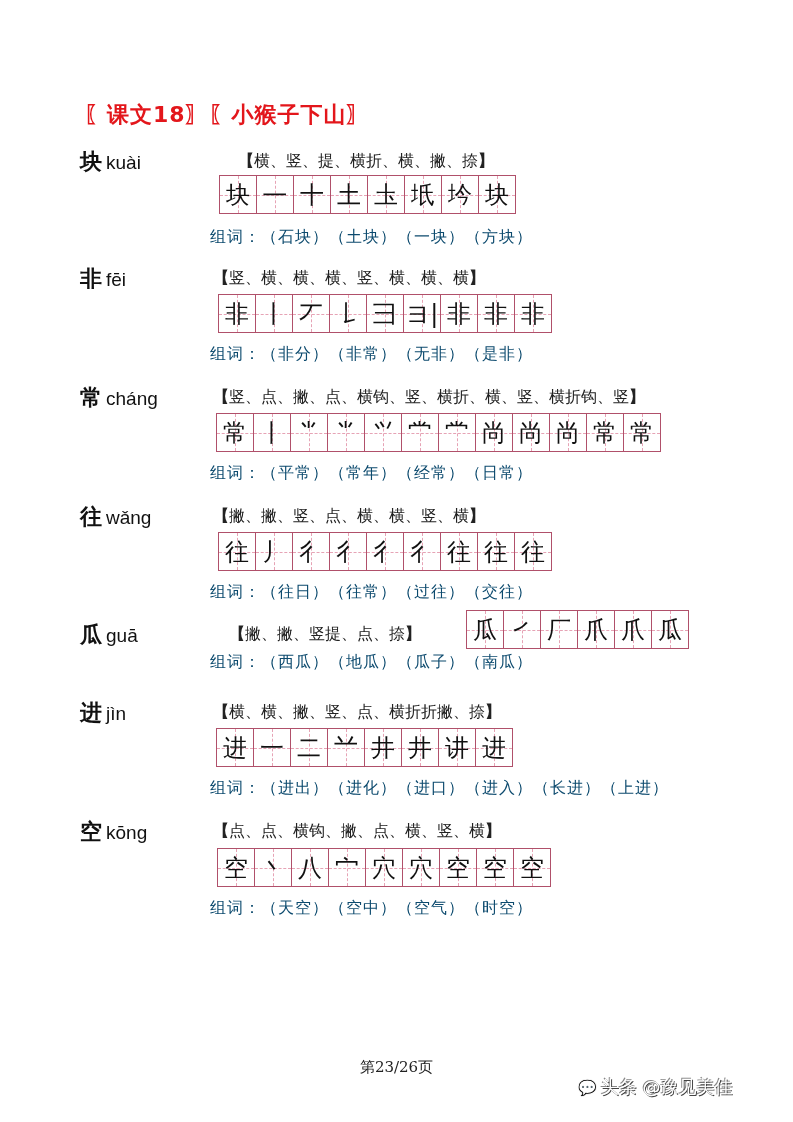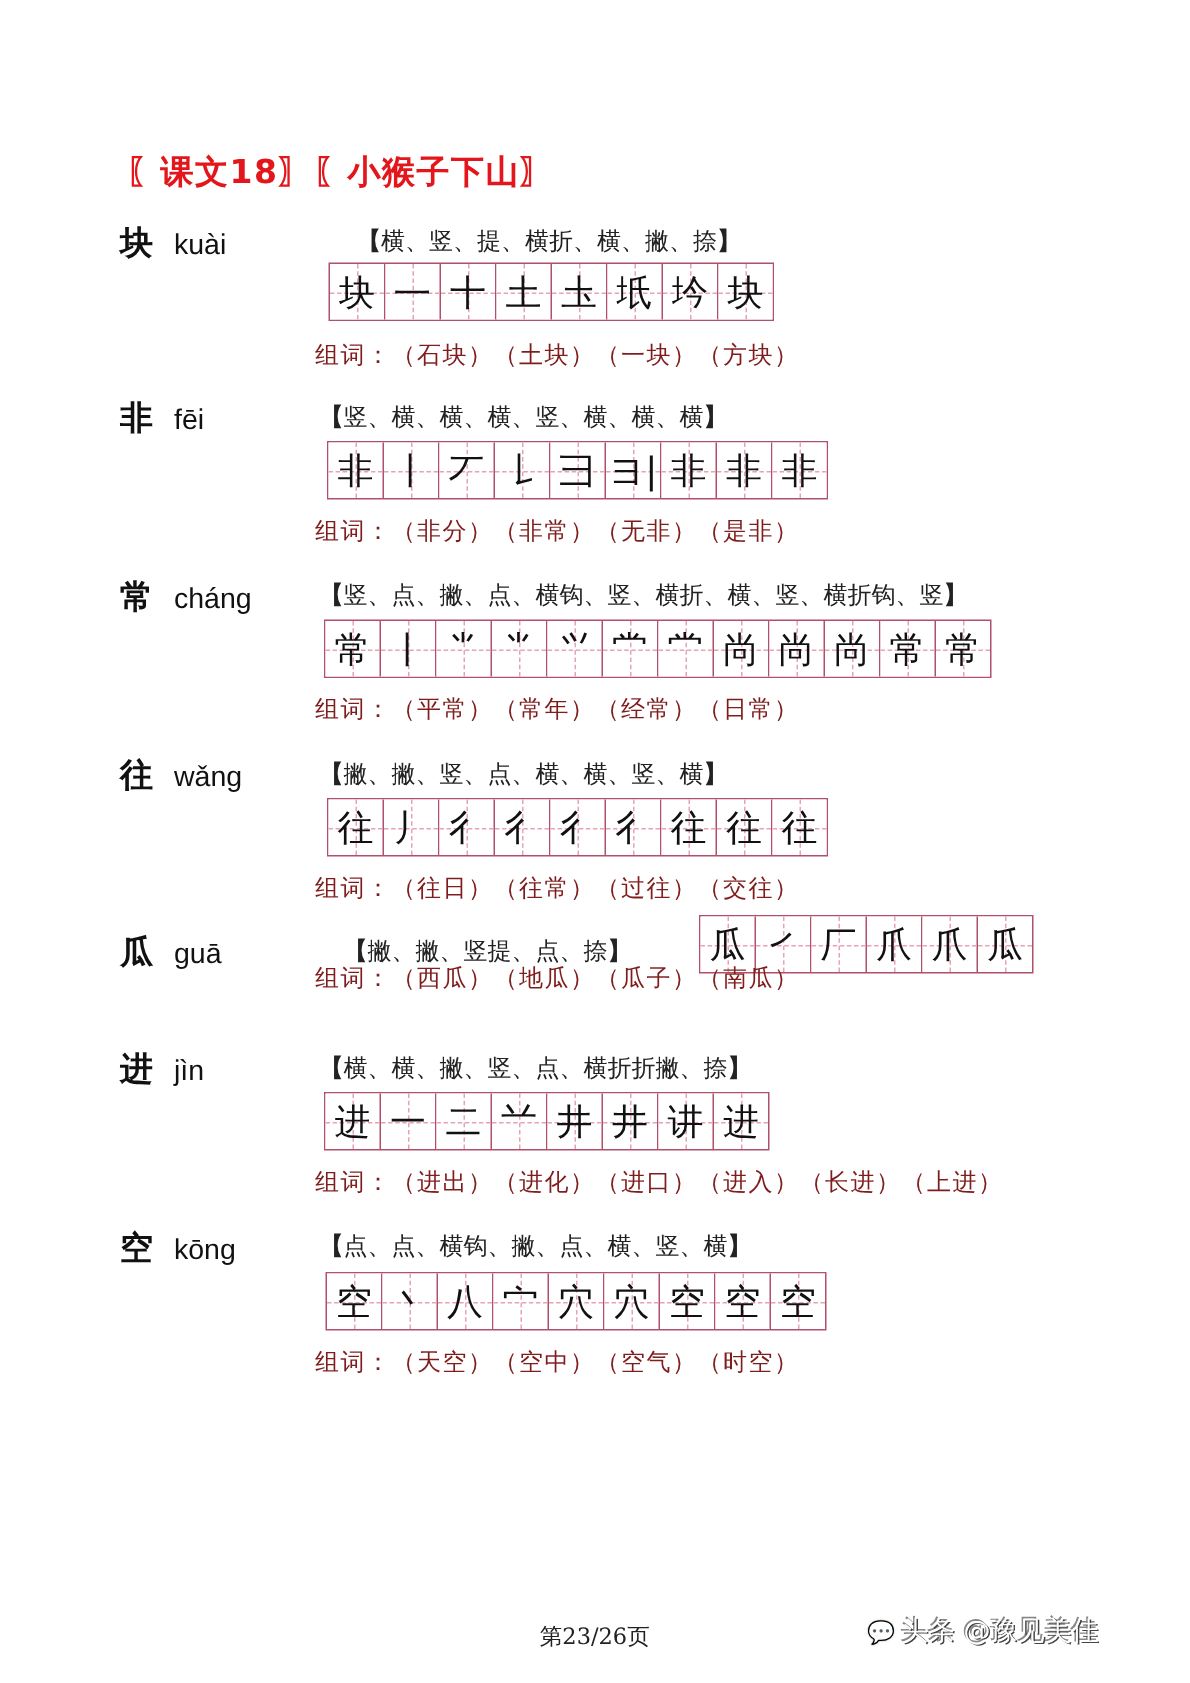--- a/index.html
+++ b/index.html
@@ -3,35 +3,35 @@
   <meta charset="utf-8">
   <style>
     html, body { margin:0; padding:0; background:#ffffff; }
     body { width:793px; height:1122px; position:relative; overflow:hidden;
            font-family:"DejaVu Serif", serif; color:#1a1a1a; }
     .title { position:absolute; left:84px; top:100px; font-family:"DejaVu Sans", sans-serif;
              font-weight:bold; font-size:22px; color:#e3161b; letter-spacing:1px; white-space:nowrap; }
     .entry { position:absolute; left:0; width:793px; }
     .char-head { position:absolute; left:80px; top:0; font-family:"DejaVu Sans", sans-serif; white-space:nowrap; }
     .char-head .hz { font-size:22px; font-weight:bold; color:#111; }
-    .char-head .py { font-size:19px; margin-left:14px; color:#111; font-family:"Liberation Sans", sans-serif; }
+    .char-head .py { font-size:19px; margin-left:4px; color:#111; font-family:"Liberation Sans", sans-serif; }
     .strokes { position:absolute; top:4px; font-size:16px; white-space:nowrap; color:#222; }
     .strokes .br { font-weight:bold; font-family:"DejaVu Sans", sans-serif; }
     .grid { position:absolute; display:flex; border:1.5px solid #b0506a; }
     .cell { width:36px; height:37px; border-right:1.5px solid #b0506a; position:relative;
             background:#fff; display:flex; align-items:center; justify-content:center;
             font-size:24px; font-family:"DejaVu Sans", sans-serif; color:#111; }
     .cell:last-child { border-right:none; }
     .cell::before { content:""; position:absolute; left:0; right:0; top:50%;
                     border-top:1px dashed #e6a3b5; }
     .cell::after { content:""; position:absolute; top:0; bottom:0; left:50%;
                    border-left:1px dashed #e6a3b5; }
     .cell span { position:relative; z-index:1; }
-    .words { position:absolute; font-size:16px; white-space:nowrap; color:#7f1d1d; letter-spacing:1px; }
-    .footer { position:absolute; left:0; width:793px; top:1082px; text-align:center;
+    .words { position:absolute; font-size:16px; white-space:nowrap; color:#0c4a6e; letter-spacing:1px; }
+    .footer { position:absolute; left:0; width:793px; top:1058px; text-align:center;
               font-family:"DejaVu Serif", serif; font-size:15px; color:#222; }
     .watermark { position:absolute; left:578px; top:1075px; font-size:18px; color:#fff;
                  font-family:"DejaVu Sans", sans-serif; white-space:nowrap;
                  text-shadow: 1px 1px 0 #444, -1px -1px 0 #888; letter-spacing:0px;text-align:center; }
     .watermark .wc { font-size:15px; color:#fff; text-shadow:0 0 1px #777; margin-right:4px; }
   </style>
 </head>
 <body>
 
 <div class="title">〖课文18〗〖小猴子下山〗</div>
@@ -208,21 +208,21 @@
     <div class="cell">
         <span>爪</span>
       </div>
     <div class="cell">
         <span>爪</span>
       </div>
     <div class="cell">
         <span>瓜</span>
       </div>
   </div>
-  <div class="words" style="left:210px; top:22px;"><span>组词：</span><span>（西瓜）（地瓜）（瓜子）（南瓜）</span></div>
+  <div class="words" style="left:210px; top:32px;"><span>组词：</span><span>（西瓜）（地瓜）（瓜子）（南瓜）</span></div>
 </div>
 
 <div class="entry" style="top:698px;">
   <div class="char-head">
     <span class="hz">进</span><span class="py">jìn</span>
   </div>
   <div class="strokes" style="left:213px;"><span class="br">【</span><span>横、横、撇、竖、点、横折折撇、捺</span><span class="br">】</span></div>
   <div class="grid" style="left:216px; top:30px;">
     <div class="cell">
         <span>进</span>

